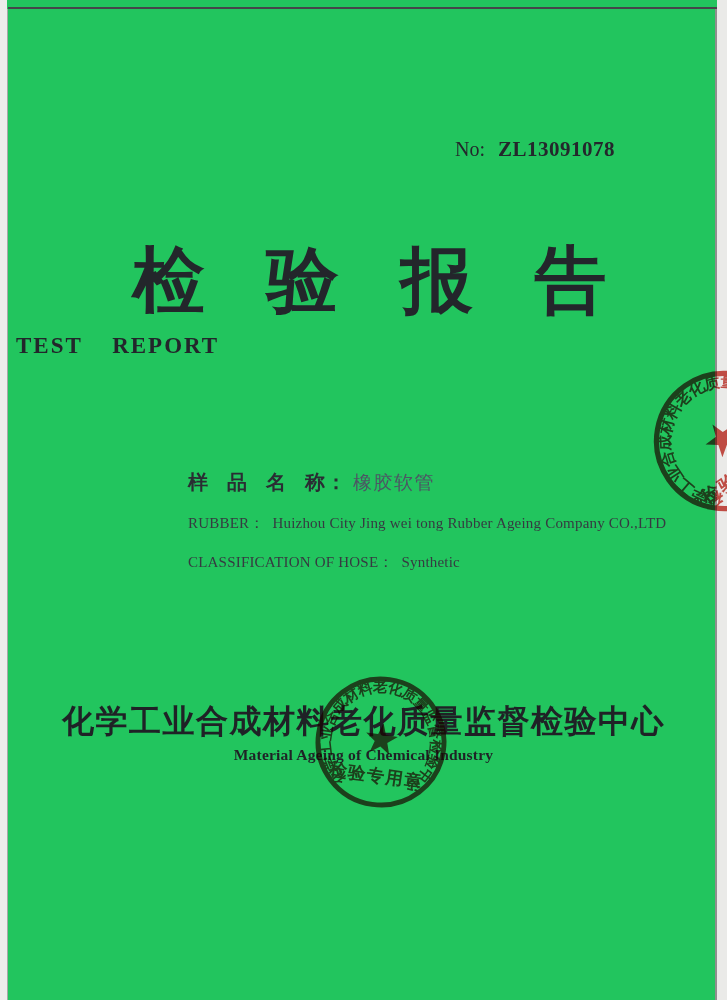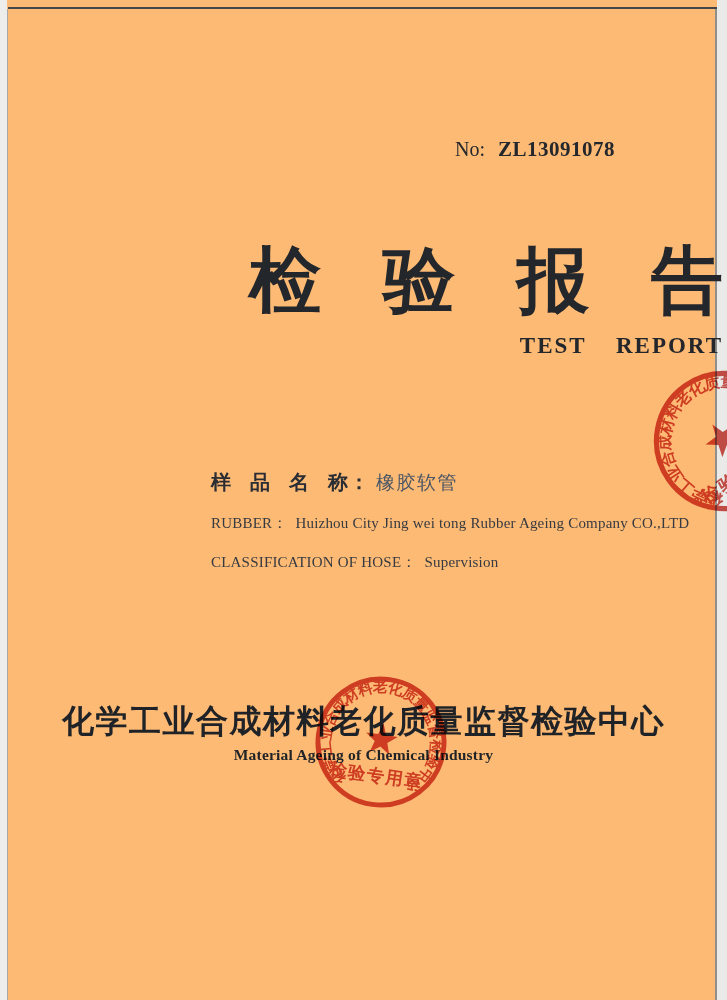--- a/index.html
+++ b/index.html
@@ -4,21 +4,21 @@
 <style>
   html, body {
     margin: 0;
     padding: 0;
     background: #f2f2f0;
   }
   .page {
     position: relative;
     width: 727px;
     height: 1000px;
-    background: #fdba74;
+    background: #22c55e;
     overflow: hidden;
     font-family: "Liberation Serif", serif;
     color: #23262b;
   }
 
   
   .edge-left-strip {
     position: absolute; left: 0; top: 0; width: 7px; height: 100%;
     background: #ededeb;
   }
@@ -42,34 +42,34 @@
   .report-no {
     position: absolute; top: 137px; left: 455px;
     font-size: 20px; color: #24272c; white-space: pre;
   }
   .report-no .num {
     font-weight: bold; font-size: 21px; margin-left: 13px; letter-spacing: 0.5px;
   }
 
   .title-cn {
     position: absolute; top: 236px; left: 16px; width: 707px;
-    margin: 0; text-align: right;
+    margin: 0; text-align: center;
     font-size: 72px; font-weight: bold; color: #23262b;
     word-spacing: 44px; letter-spacing: 0;
     line-height: 90px;
   }
   .title-en {
     position: absolute; top: 333px; left: 16px; width: 707px;
-    text-align: right;
+    text-align: left;
     font-size: 23px; font-weight: bold; letter-spacing: 2px; word-spacing: 22px;
     color: #23262b;
   }
 
   .fields {
-    position: absolute; left: 211px; top: 469px; width: 500px;
+    position: absolute; left: 188px; top: 469px; width: 500px;
   }
   .field { margin-bottom: 15px; }
   .cn-line { font-size: 20px; line-height: 26px; white-space: pre; }
   .cn-label {
     font-weight: bold; color: #2a2d33; word-spacing: 12px; letter-spacing: 1px;
   }
   .cn-value {
     color: #4c5664; margin-left: 6px; letter-spacing: 1.5px; font-size: 19px;
   }
   .en-line {
@@ -130,21 +130,21 @@
 
     <div class="field">
       <div class="cn-line"><span class="cn-label">样 品 名 称：</span><span class="cn-value">橡胶软管</span></div>
     </div>
 
     <div class="field">
       <div class="en-line"><span>RUBBER：</span><span class="en-value">Huizhou City Jing wei tong Rubber Ageing Company CO.,LTD</span></div>
     </div>
 
     <div class="field">
-      <div class="en-line"><span>CLASSIFICATION OF HOSE：</span><span class="en-value">Supervision</span></div>
+      <div class="en-line"><span>CLASSIFICATION OF HOSE：</span><span class="en-value">Synthetic</span></div>
     </div>
 
   </div>
 
   <div class="org">
     <div class="org-cn">化学工业合成材料老化质量监督检验中心</div>
     <div class="org-en">Material Ageing of Chemical Industry</div>
   </div>
 
   <div class="stamp" id="stamp-bottom">

